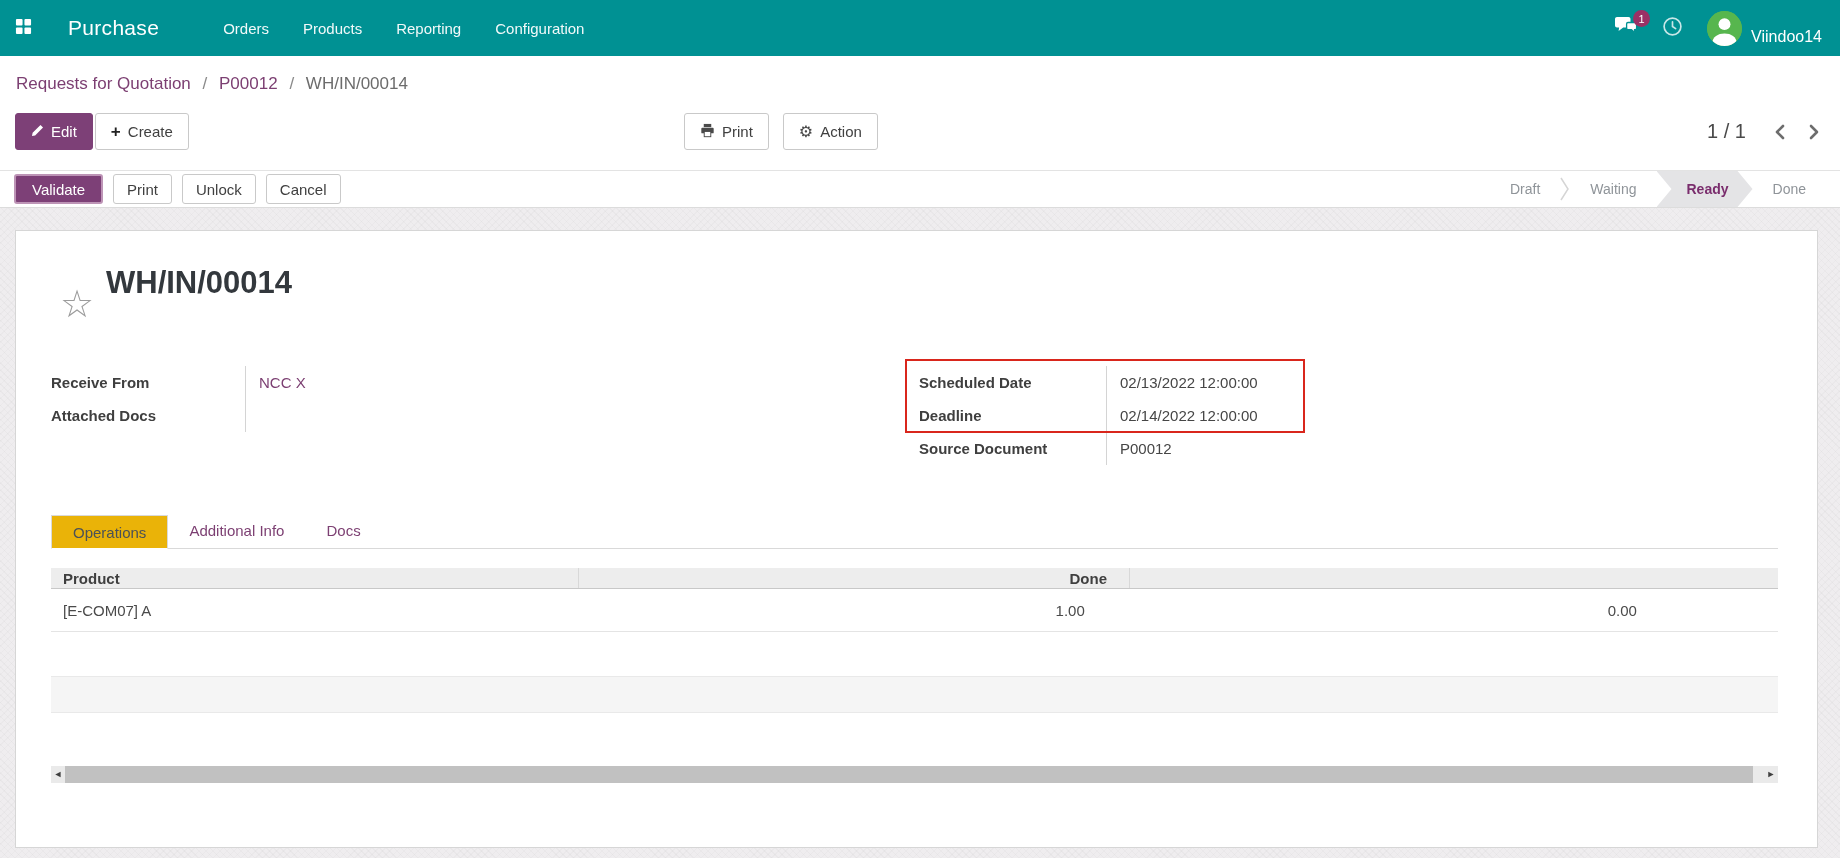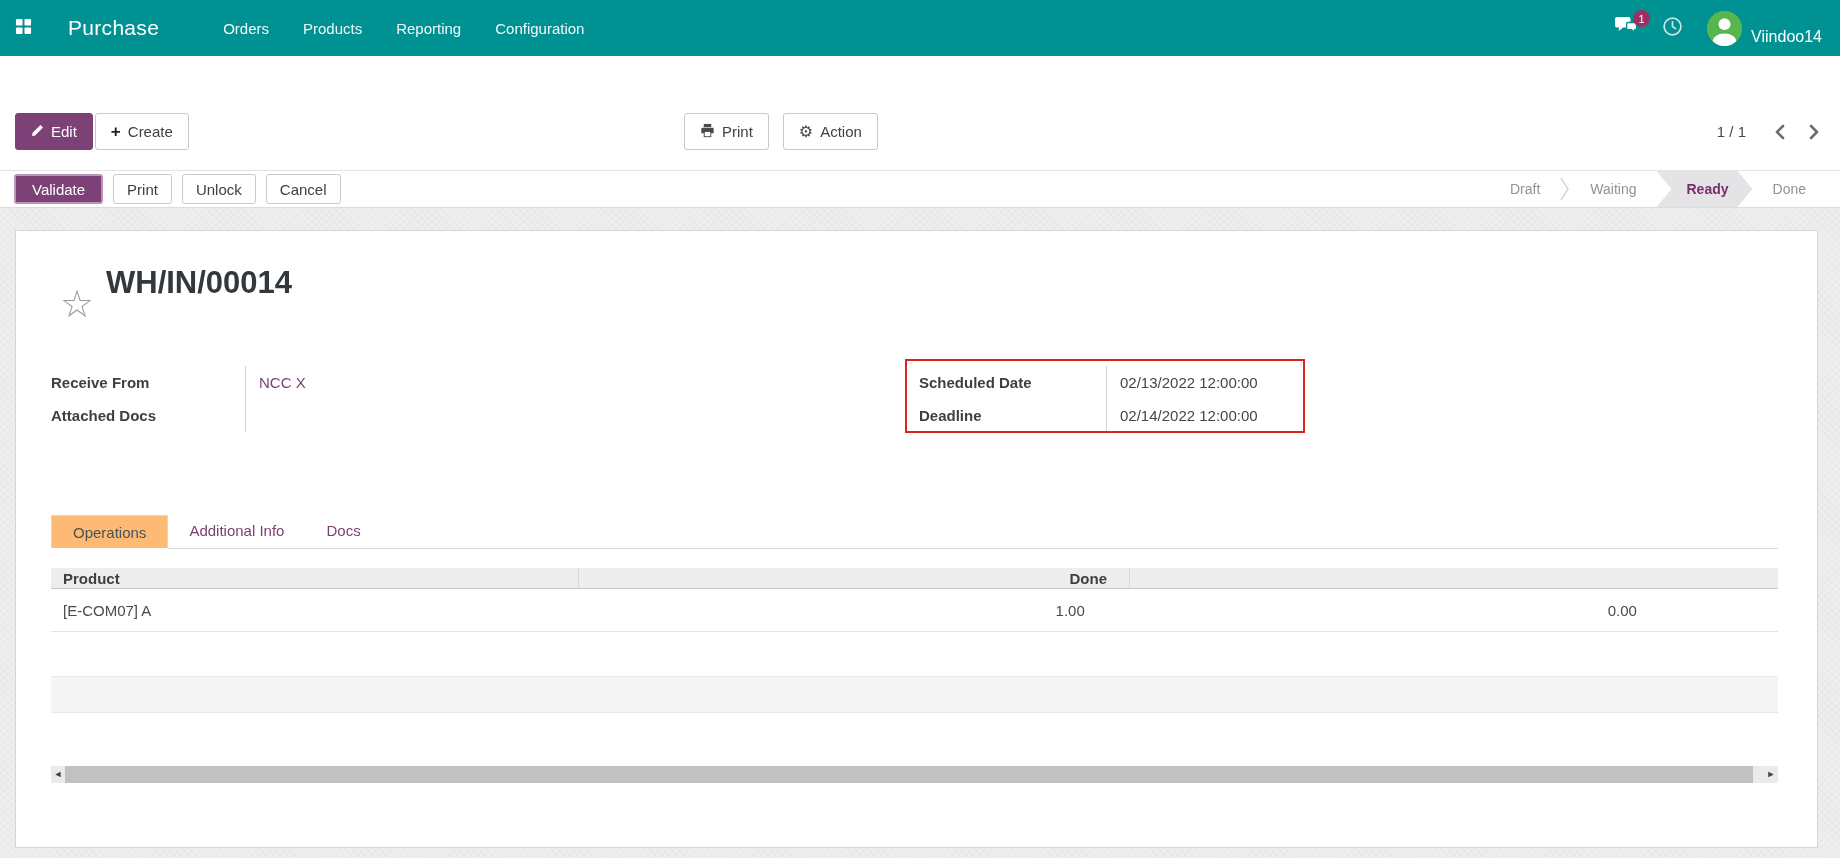--- a/index.html
+++ b/index.html
@@ -39,21 +39,21 @@
   .btn { display:inline-flex; align-items:center; gap:7px; font-size:15px; height:37px;
          padding:0 15px; border:1px solid #c9c9c9; background:#fff; color:#404040;
          border-radius:3px; cursor:pointer; font-family:inherit; }
   .btn-primary { background:#7d4077; border-color:#7d4077; color:#fff; }
   .btn-row { position:absolute; left:15px; top:57px; display:flex; gap:2px; }
   .center-btns { position:absolute; left:684px; top:57px; display:flex; gap:14px; }
   .plus-glyph { font-size:17px; font-weight:700; color:#222; line-height:1; }
   .gear-glyph { font-size:16px; color:#484848; line-height:1; }
 
   .pager { position:absolute; right:20px; top:57px; height:37px; display:flex; align-items:center; gap:28px; }
-  .pager-value { font-size:15px; color:#4a4a4a; }
+  .pager-value { font-size:20px; color:#4a4a4a; }
   .pager-nav { display:flex; gap:22px; }
   .pager-btn { cursor:pointer; display:flex; align-items:center; }
 
   
   .statusbar { position:absolute; left:0; bottom:0; width:1840px; height:38px; background:#fff;
                border-top:1px solid #e3e3e3; border-bottom:1px solid #dcdcdc;
                display:flex; align-items:center; justify-content:space-between; }
   .sb-left { display:flex; gap:10px; margin-left:14px; }
   .sb-btn { height:30px; padding:0 13px; font-size:15px; }
   .sb-validate { background:#7d4077; border:2px solid #bd94b6; color:#fff; padding:0 16px; }
@@ -79,21 +79,21 @@
   .fields-right .flabel { width:188px; }
   .fvalue { padding-left:13px; font-size:15px; color:#464646; }
   .fvalue.link { color:#7c3f72; cursor:pointer; }
   .red-box { position:absolute; left:889px; top:128px; width:400px; height:74px;
              border:2px solid #d9261c; pointer-events:none; z-index:3; }
 
   
   .tabs { position:absolute; left:35px; top:284px; width:1727px; height:34px;
           border-bottom:1px solid #d9d9d9; display:flex; align-items:flex-end; }
   .tab { line-height:33px; height:34px; padding:0 21px; font-size:15px; color:#7c3f72; cursor:pointer; }
-  .tab.active { background:#fdba74; border:1px solid #d9d9d9; border-bottom:1px solid #fff;
+  .tab.active { background:#eab308; border:1px solid #d9d9d9; border-bottom:1px solid #fff;
                 color:#4b5157; margin-bottom:-1px; }
 
   
   .otable { position:absolute; left:35px; top:337px; width:1727px; }
   .thead { display:flex; height:21px; background:#ededed; border-bottom:1px solid #c8c8c8;
            align-items:center; font-weight:700; font-size:15px; color:#3f3f3f; }
   .thead > div { height:100%; display:flex; align-items:center; }
   .c-product { width:527px; padding-left:12px; }
   .c-demand  { width:547px; justify-content:flex-end; padding-right:22px; }
   .c-done    { width:551px; justify-content:flex-end; padding-right:22px; }
@@ -160,20 +160,27 @@
             <circle cx="12" cy="9" r="4.1" fill="#fff"></circle>
             <path d="M3.5 22c.4-4.3 3.9-6.6 8.5-6.6s8.1 2.3 8.5 6.6l.1 2h-17z" fill="#fff"></path>
           </svg>
         </div>
         <span class="nav-username">Viindoo14</span>
       </div>
     </div>
   </div>
 
   <div class="cp">
+    <div class="breadcrumb">
+      <span class="bc-link">Requests for Quotation</span>
+      <span class="bc-sep">/</span>
+      <span class="bc-link">P00012</span>
+      <span class="bc-sep">/</span>
+      <span class="bc-current">WH/IN/00014</span>
+    </div>
 
     <div class="btn-row">
       <button class="btn btn-primary">
         <span>
           <svg width="13" height="13" viewBox="0 0 16 16">
               <path fill="#fff" d="M11.7 1.2l3.1 3.1-9.7 9.7-3.9.8.8-3.9zM10.6 3.4l2 2"></path>
             </svg>
         </span>
         <span>Edit</span>
       </button>
@@ -262,20 +269,24 @@
 
     <div class="fields fields-right">
       <div class="frow">
         <div class="flabel">Scheduled Date</div>
         <div class="fvalue">02/13/2022 12:00:00</div>
       </div>
       <div class="frow">
         <div class="flabel">Deadline</div>
         <div class="fvalue">02/14/2022 12:00:00</div>
       </div>
+      <div class="frow">
+        <div class="flabel">Source Document</div>
+        <div class="fvalue">P00012</div>
+      </div>
     </div>
 
     <div class="red-box"></div>
 
     <div class="tabs">
       <div class="tab active">Operations</div>
       <div class="tab">Additional Info</div>
       <div class="tab">Docs</div>
     </div>
 

